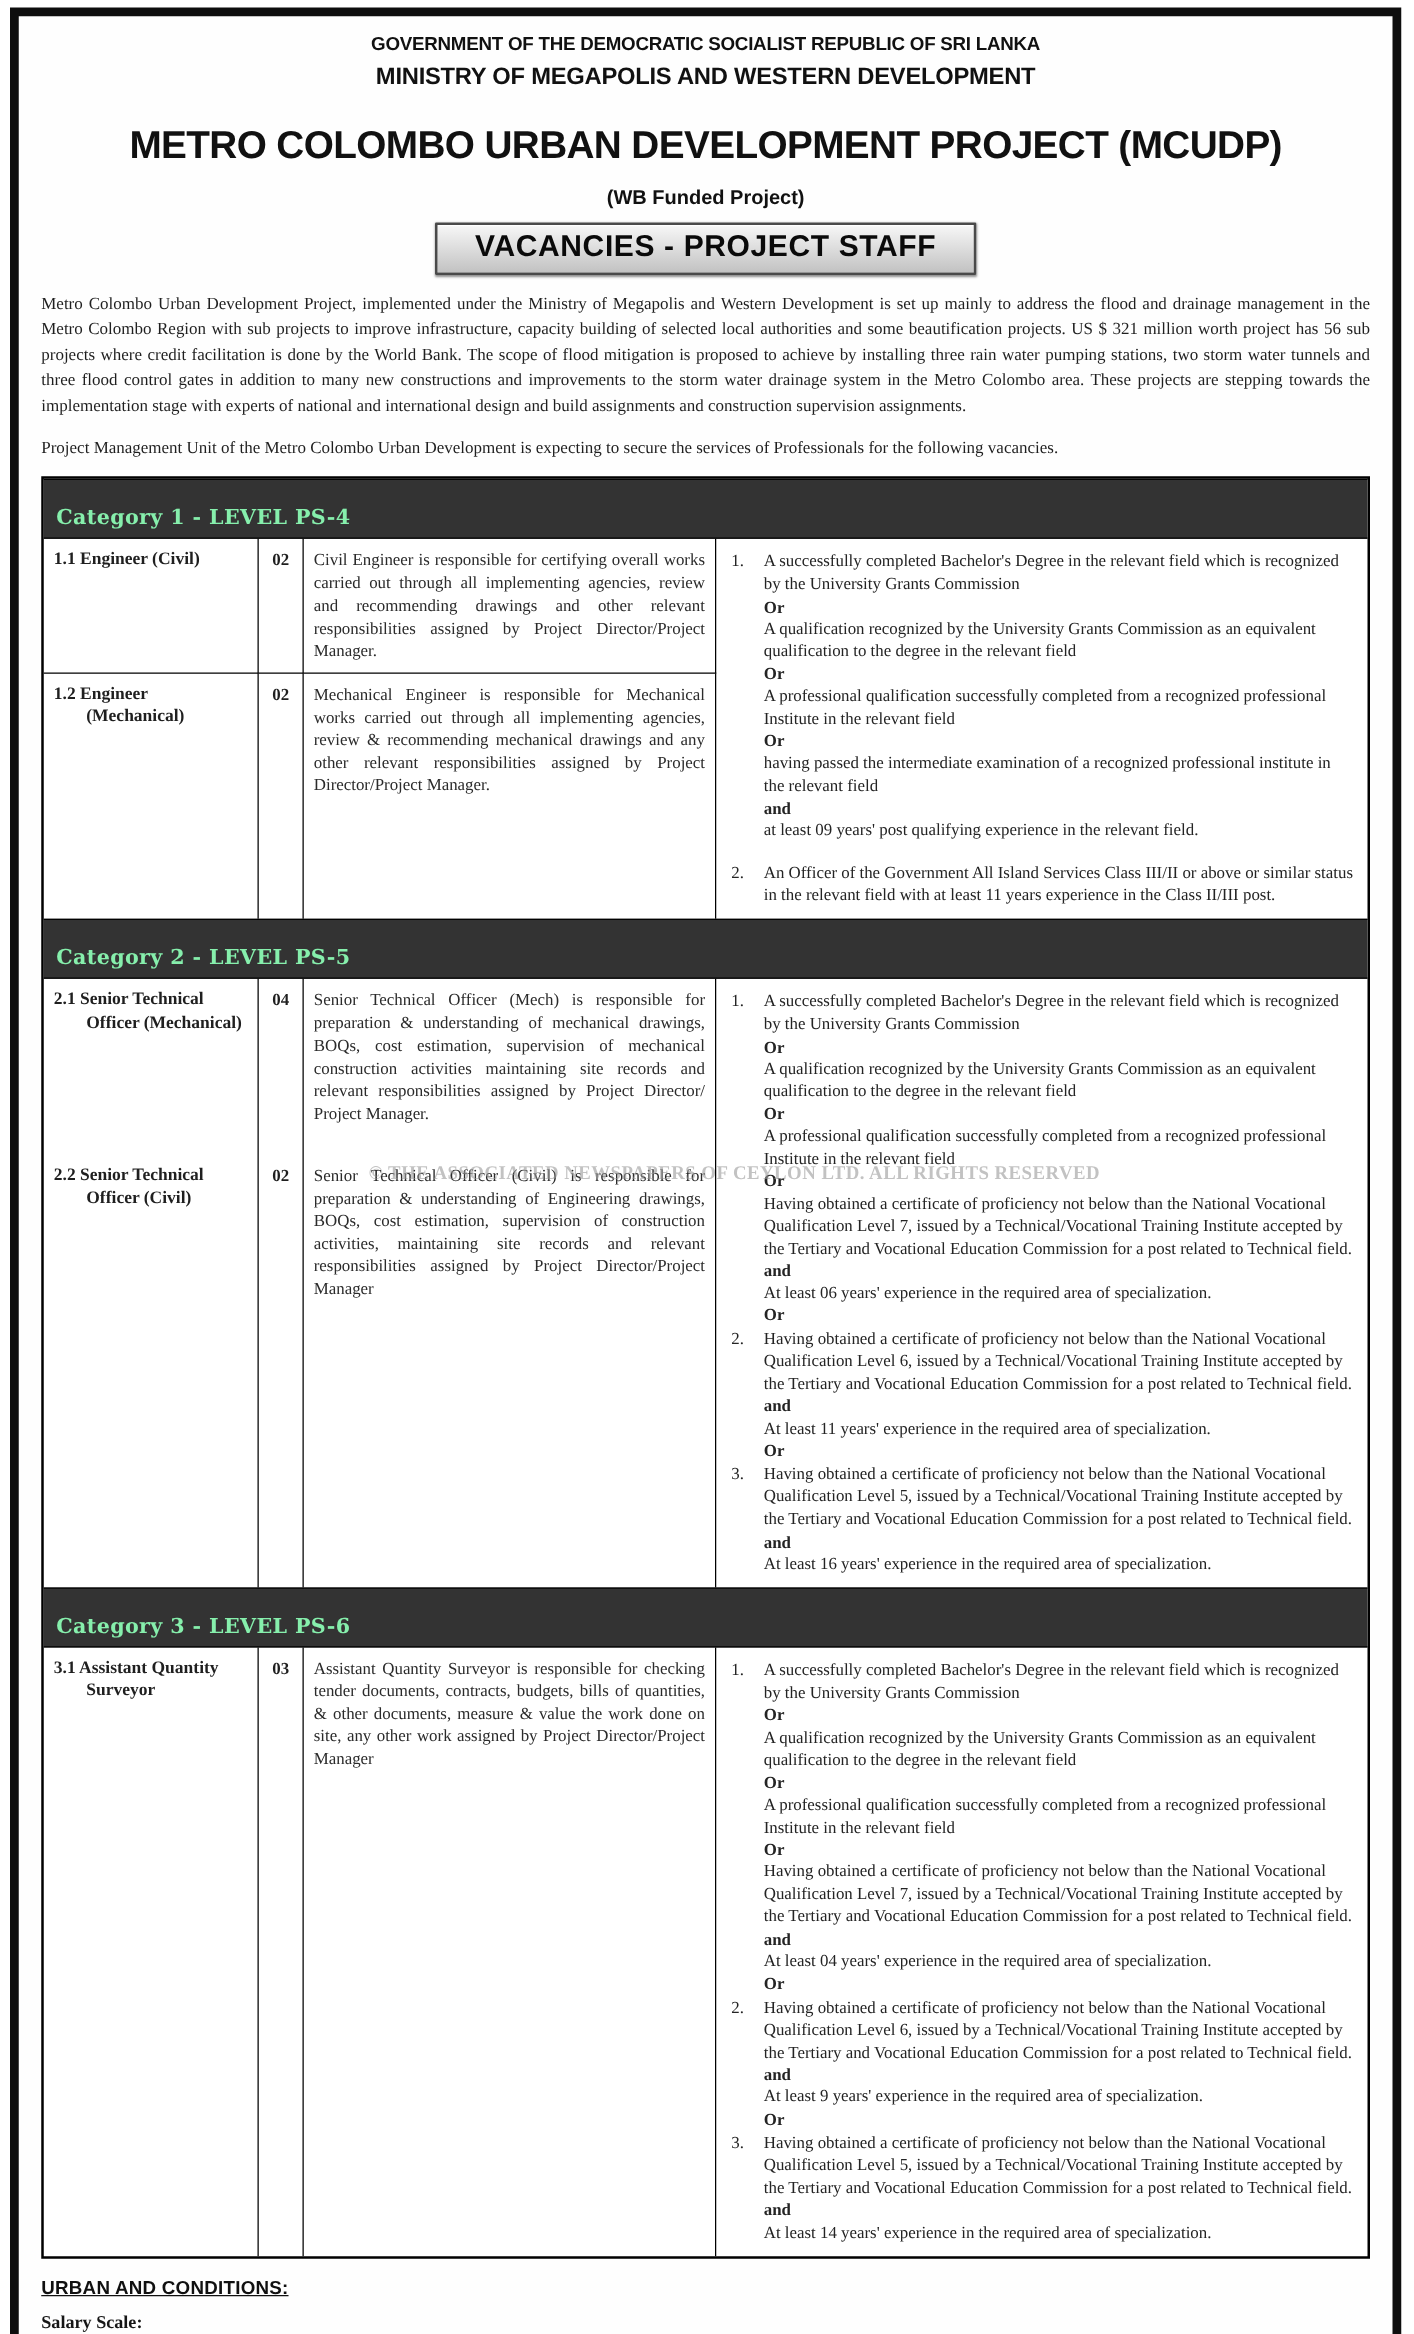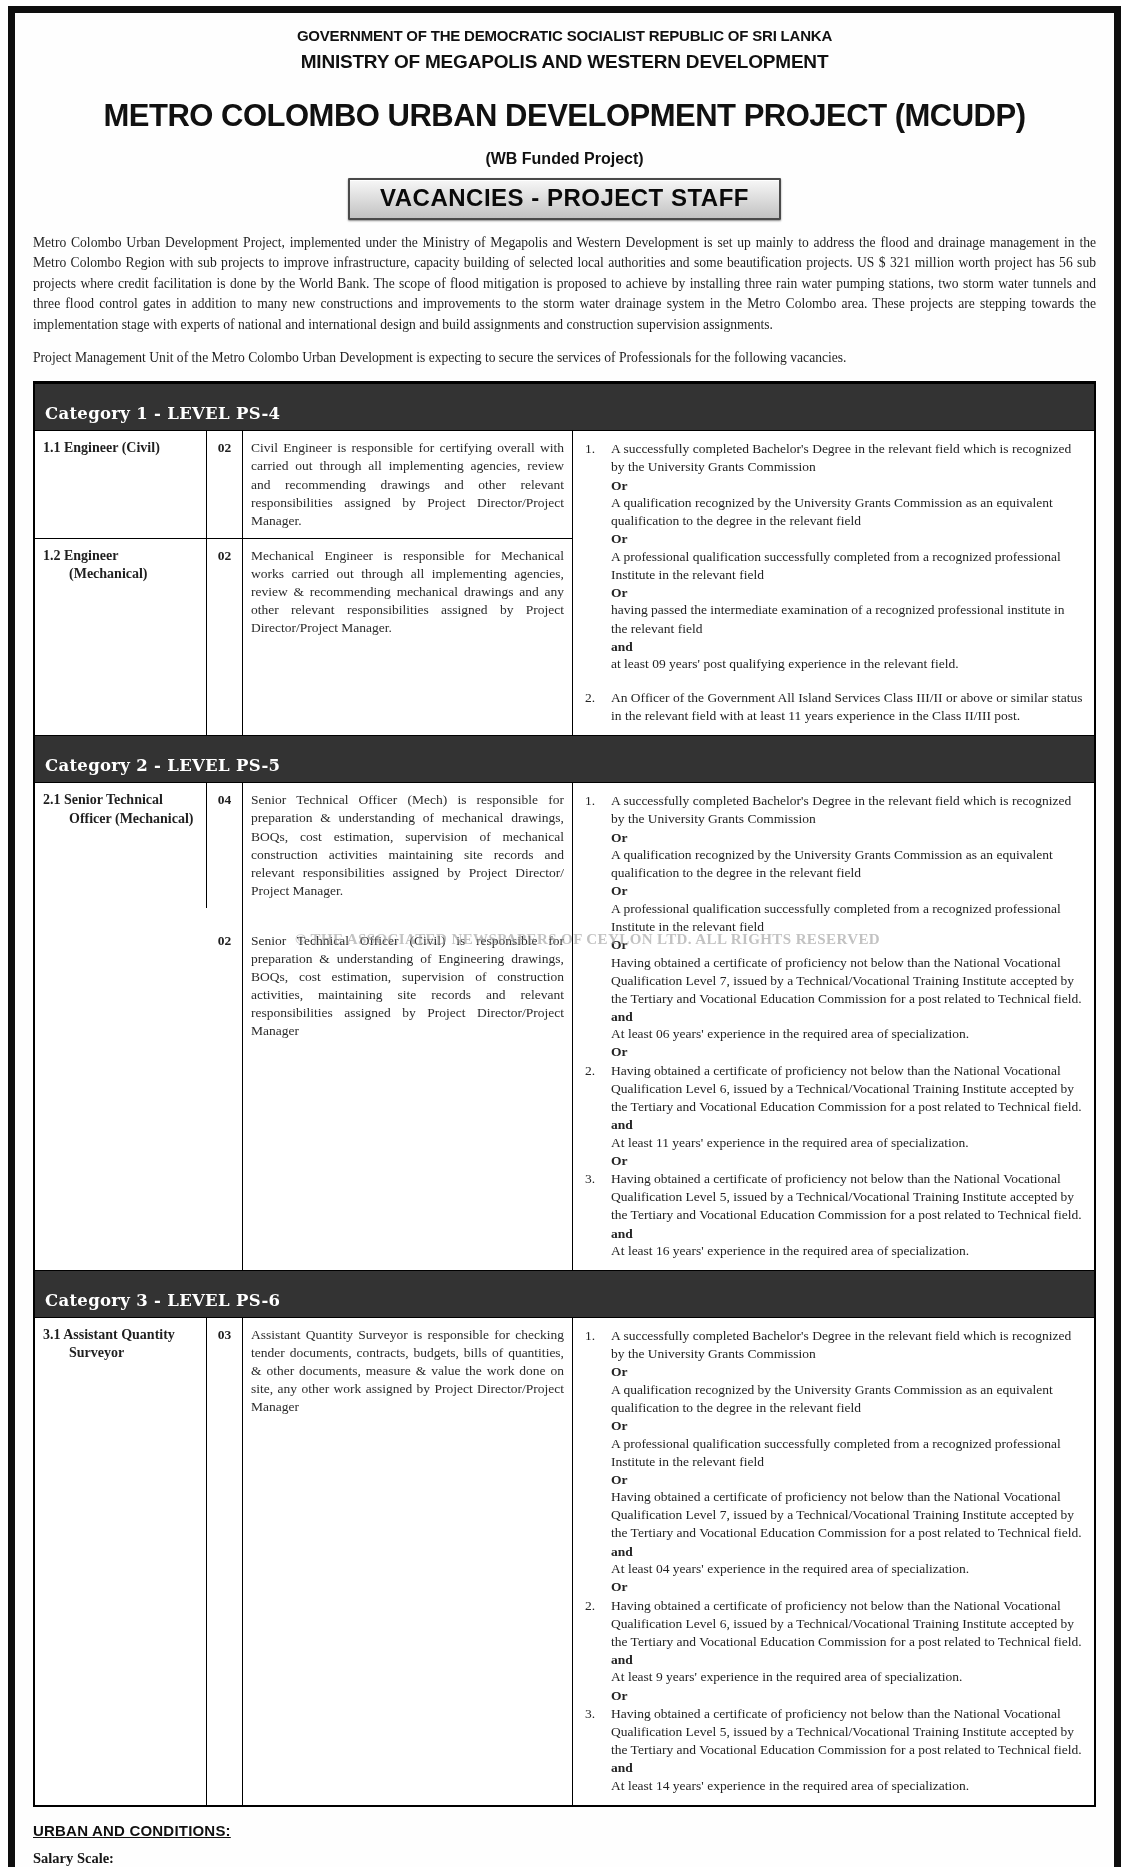--- a/index.html
+++ b/index.html
@@ -39,21 +39,21 @@
   .intro p{font-size:13.6px;line-height:1.5;text-align:justify;margin-top:13px;}
   
   .vac-table{border:2px solid #000;margin-top:13px;background:#fff;}
   .thead{display:grid;grid-template-columns:var(--c1) var(--c2) var(--c3) minmax(0,1fr);background:var(--thead);}
   .th{
     font-style:italic;font-weight:bold;font-size:15px;text-align:center;
     padding:10px 2px;border-right:1px solid #000;font-family:"Liberation Serif",serif;
   }
   .th:last-child{border-right:none;}
   .cat-band{
-    background:var(--band);color:#ffffff;font-weight:bold;
+    background:var(--band);color:#86efac;font-weight:bold;
     font-family:"DejaVu Serif",serif;font-size:16.5px;letter-spacing:0.3px;
     padding:20px 10px 7px 10px;border-top:1px solid #000;border-bottom:1px solid #000;
   }
   .cat-grid{display:grid;grid-template-columns:var(--c1) var(--c2) var(--c3) minmax(0,1fr);}
   .cell{border-right:1px solid #000;padding:8px 8px;font-size:13.5px;line-height:1.34;}
   .cell.divided{border-bottom:1px solid #000;}
   .cell.row2{padding-top:24px;}
   .post{font-weight:bold;font-size:14px;padding-left:34px;text-indent:-26px;line-height:1.3;}
   .no{font-weight:bold;text-align:center;padding-left:2px;padding-right:2px;}
   .job{text-align:justify;color:#2b2b2b;}
@@ -97,21 +97,21 @@
     <p>Metro Colombo Urban Development Project, implemented under the Ministry of Megapolis and Western Development is set up mainly to address the flood and drainage management in the Metro Colombo Region with sub projects to improve infrastructure, capacity building of selected local authorities and some beautification projects. US $ 321 million worth project has 56 sub projects where credit facilitation is done by the World Bank. The scope of flood mitigation is proposed to achieve by installing three rain water pumping stations, two storm water tunnels and three flood control gates in addition to many new constructions and improvements to the storm water drainage system in the Metro Colombo area. These projects are stepping towards the implementation stage with experts of national and international design and build assignments and construction supervision assignments.</p>
     <p>Project Management Unit of the Metro Colombo Urban Development is expecting to secure the services of Professionals for the following vacancies.</p>
   </div>
 
   <div class="vac-table">
     <div>
         <div class="cat-band">Category 1 - LEVEL PS-4</div>
         <div class="cat-grid" style="grid-template-rows: auto 1fr;">
           <div class="cell post divided" style="grid-area: 1 / 1;">1.1 Engineer (Civil)</div>
           <div class="cell no divided" style="grid-area: 1 / 2;">02</div>
-          <div class="cell job divided" style="grid-area: 1 / 3;">Civil Engineer is responsible for certifying overall with carried out through all implementing agencies, review and recommending drawings and other relevant responsibilities assigned by Project Director/Project Manager.</div>
+          <div class="cell job divided" style="grid-area: 1 / 3;">Civil Engineer is responsible for certifying overall works carried out through all implementing agencies, review and recommending drawings and other relevant responsibilities assigned by Project Director/Project Manager.</div>
           <div class="cell post" style="grid-area: 2 / 1;">1.2 Engineer (Mechanical)</div>
           <div class="cell no" style="grid-area: 2 / 2;">02</div>
           <div class="cell job" style="grid-area: 2 / 3;">Mechanical Engineer is responsible for Mechanical works carried out through all implementing agencies, review &amp; recommending mechanical drawings and any other relevant responsibilities assigned by Project Director/Project Manager.</div>
           <div class="cell qual" style="grid-area: 1 / 4 / span 2;">
             <div class="q-item">
               <span class="q-num">1.</span>
               <span class="q-text">A successfully completed Bachelor's Degree in the relevant field which is recognized by the University Grants Commission</span>
             </div>
             <div class="q-conn">Or</div>
             <div class="q-cont">A qualification recognized by the University Grants Commission as an equivalent qualification to the degree in the relevant field</div>
@@ -126,20 +126,21 @@
               <span class="q-num">2.</span>
               <span class="q-text">An Officer of the Government All Island Services Class III/II or above or similar status in the relevant field with at least 11 years experience in the Class II/III post.</span>
             </div>
           </div>
         </div>
         <div class="cat-band">Category 2 - LEVEL PS-5</div>
         <div class="cat-grid" style="grid-template-rows: auto 1fr;">
           <div class="cell post" style="grid-area: 1 / 1;">2.1 Senior Technical Officer (Mechanical)</div>
           <div class="cell no" style="grid-area: 1 / 2;">04</div>
           <div class="cell job" style="grid-area: 1 / 3;">Senior Technical Officer (Mech) is responsible for preparation &amp; understanding of mechanical drawings, BOQs, cost estimation, supervision of mechanical construction activities maintaining site records and relevant responsibilities assigned by Project Director/ Project Manager.</div>
+          <div class="cell post row2" style="grid-area: 2 / 1;">2.2 Senior Technical Officer (Civil)</div>
           <div class="cell no row2" style="grid-area: 2 / 2;">02</div>
           <div class="cell job row2" style="grid-area: 2 / 3;">Senior Technical Officer (Civil) is responsible for preparation &amp; understanding of Engineering drawings, BOQs, cost estimation, supervision of construction activities, maintaining site records and relevant responsibilities assigned by Project Director/Project Manager</div>
           <div class="cell qual" style="grid-area: 1 / 4 / span 2;">
             <div class="q-item">
               <span class="q-num">1.</span>
               <span class="q-text">A successfully completed Bachelor's Degree in the relevant field which is recognized by the University Grants Commission</span>
             </div>
             <div class="q-conn">Or</div>
             <div class="q-cont">A qualification recognized by the University Grants Commission as an equivalent qualification to the degree in the relevant field</div>
             <div class="q-conn">Or</div>

